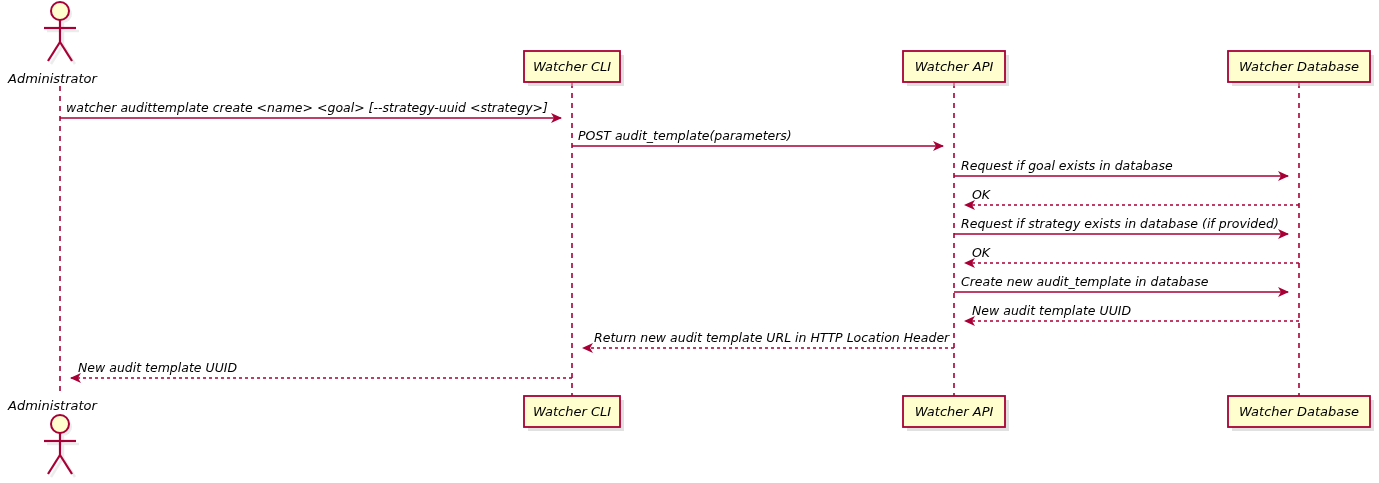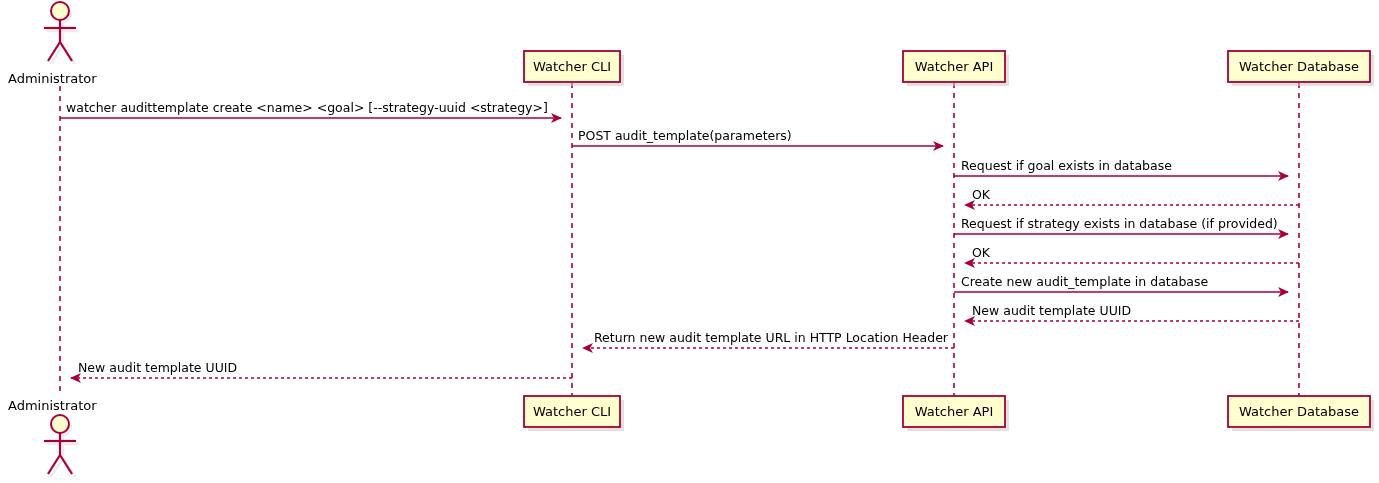--- a/index.html
+++ b/index.html
@@ -9,20 +9,21 @@
   }
   body {
     font-family: "DejaVu Sans", sans-serif;
   }
   #diagram-root {
     position: relative;
     width: 1379px;
     height: 483px;
     background: #FFFFFF;
     overflow: hidden;
+    font-style: italic;
   }
   .svg-layer {
     position: absolute;
     left: 0;
     top: 0;
   }
   text {
     font-family: "DejaVu Sans", sans-serif;
     fill: #000000;
   }

